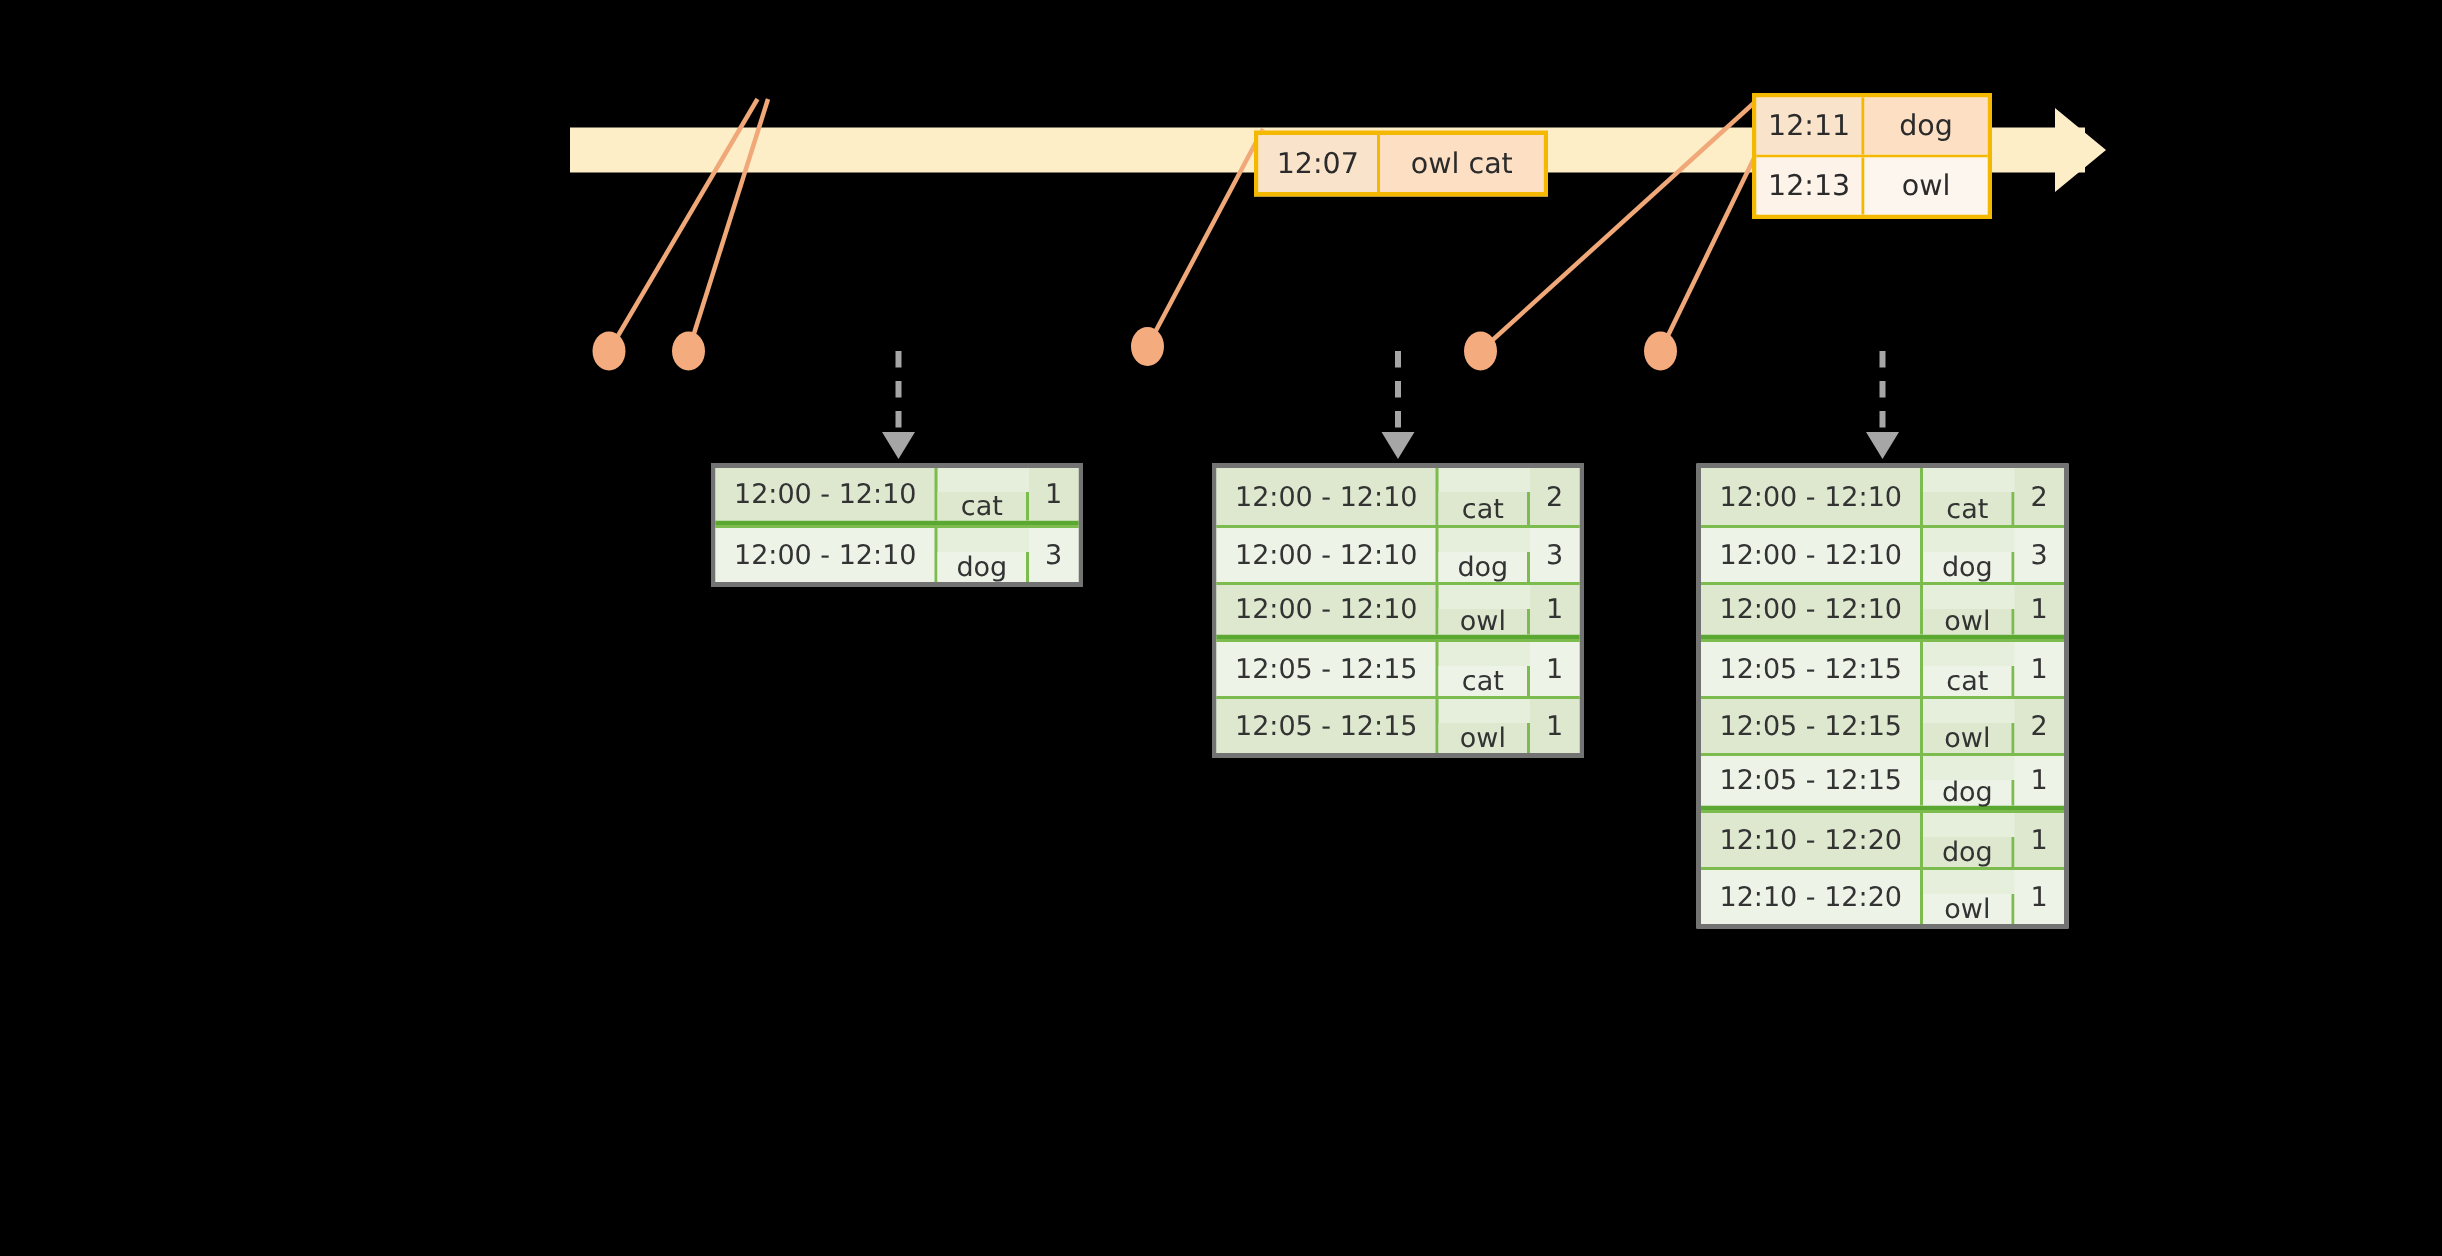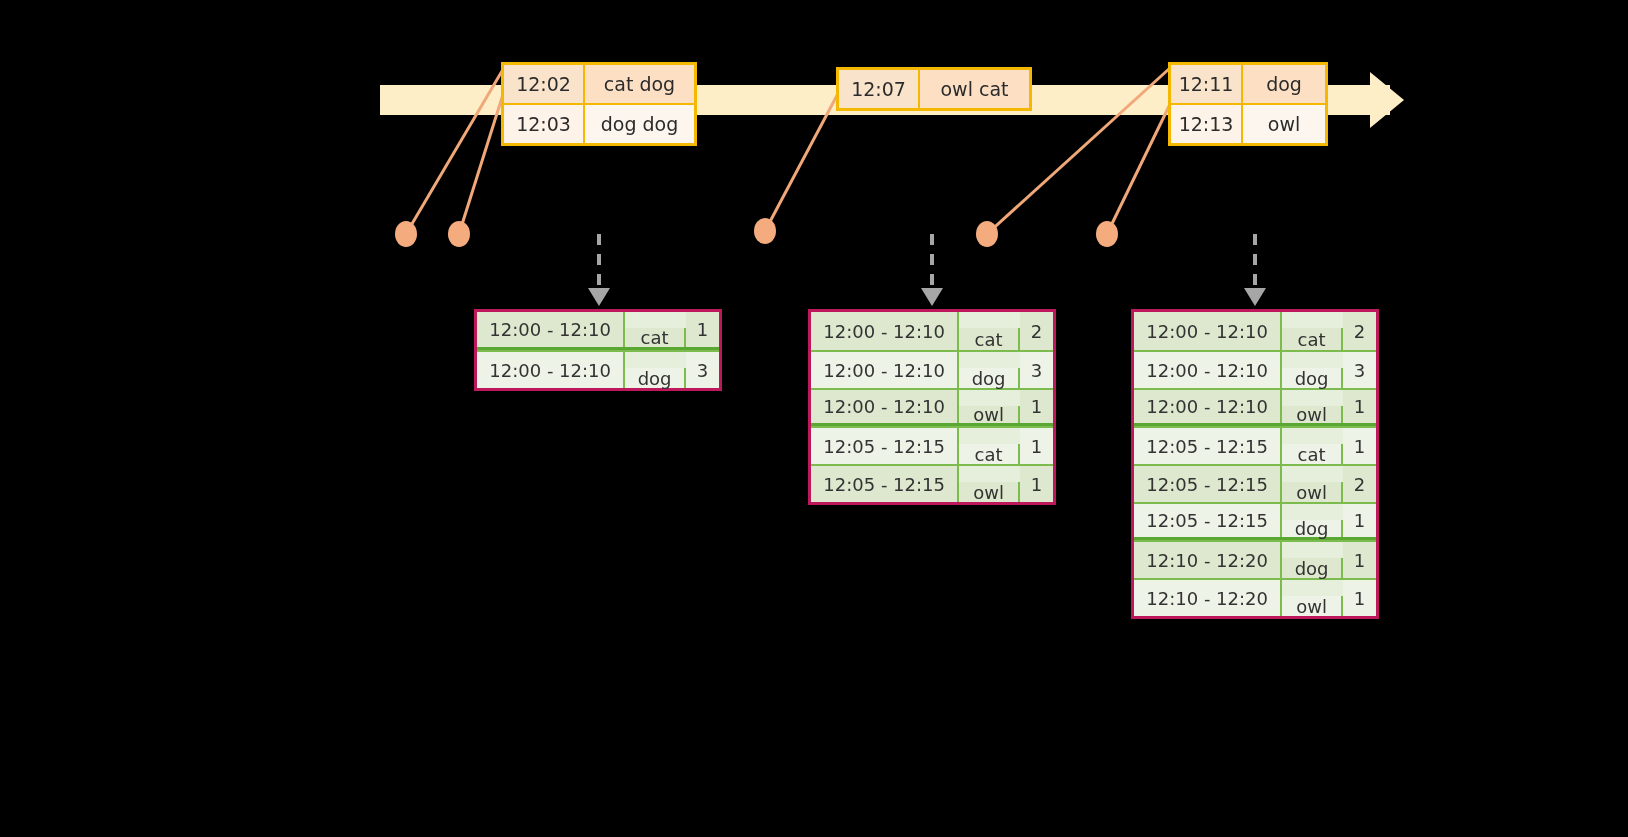--- a/index.html
+++ b/index.html
@@ -75,29 +75,29 @@
     justify-content: center;
     font-size: 19px;
     color: #2b2b2b;
     box-sizing: border-box;
     padding: 0 14px;
   }
 
   
   #event-box-0 { left: 501px; top: 62px; width: 196px; }
   #event-box-0 .ev-val { width: 112px; }
-  #event-box-1 { left: 836px; top: 67px; width: 196px; }
+  #event-box-1 { left: 836px; top: 87px; width: 196px; }
   #event-box-1 .ev-val { width: 112px; }
   #event-box-2 { left: 1168px; top: 62px; width: 160px; }
   #event-box-2 .ev-val { width: 91px; }
 
   
   .result-table {
     position: absolute;
-    border: 3px solid #be185d;
+    border: 3px solid #737373;
     box-sizing: border-box;
     background: #e6efdc;
   }
   .res-row {
     display: flex;
     height: 38px;
     box-sizing: border-box;
   }
   .res-row + .res-row { border-top: 2px solid #7cbb4e; }
   .res-row.group-end { border-bottom: 3px solid #5aa832; }
@@ -152,30 +152,20 @@
         <line x1="932" y1="234" x2="932" y2="290" stroke-dasharray="11 9"></line>
         <line x1="1255" y1="234" x2="1255" y2="290" stroke-dasharray="11 9"></line>
       </g>
     <g id="emit-arrowheads" fill="#a6a6a6">
         <polygon points="588,288 610,288 599,306"></polygon>
         <polygon points="921,288 943,288 932,306"></polygon>
         <polygon points="1244,288 1266,288 1255,306"></polygon>
       </g>
   </svg>
 
-  <div class="event-box" id="event-box-0">
-    <div class="event-row shade">
-      <div class="ev-time">12:02</div>
-      <div class="ev-val">cat dog</div>
-    </div>
-    <div class="event-row plain">
-      <div class="ev-time">12:03</div>
-      <div class="ev-val">dog dog</div>
-    </div>
-  </div>
 
   <div class="event-box" id="event-box-1">
     <div class="event-row shade">
       <div class="ev-time">12:07</div>
       <div class="ev-val">owl cat</div>
     </div>
   </div>
 
   <div class="event-box" id="event-box-2">
     <div class="event-row shade">

